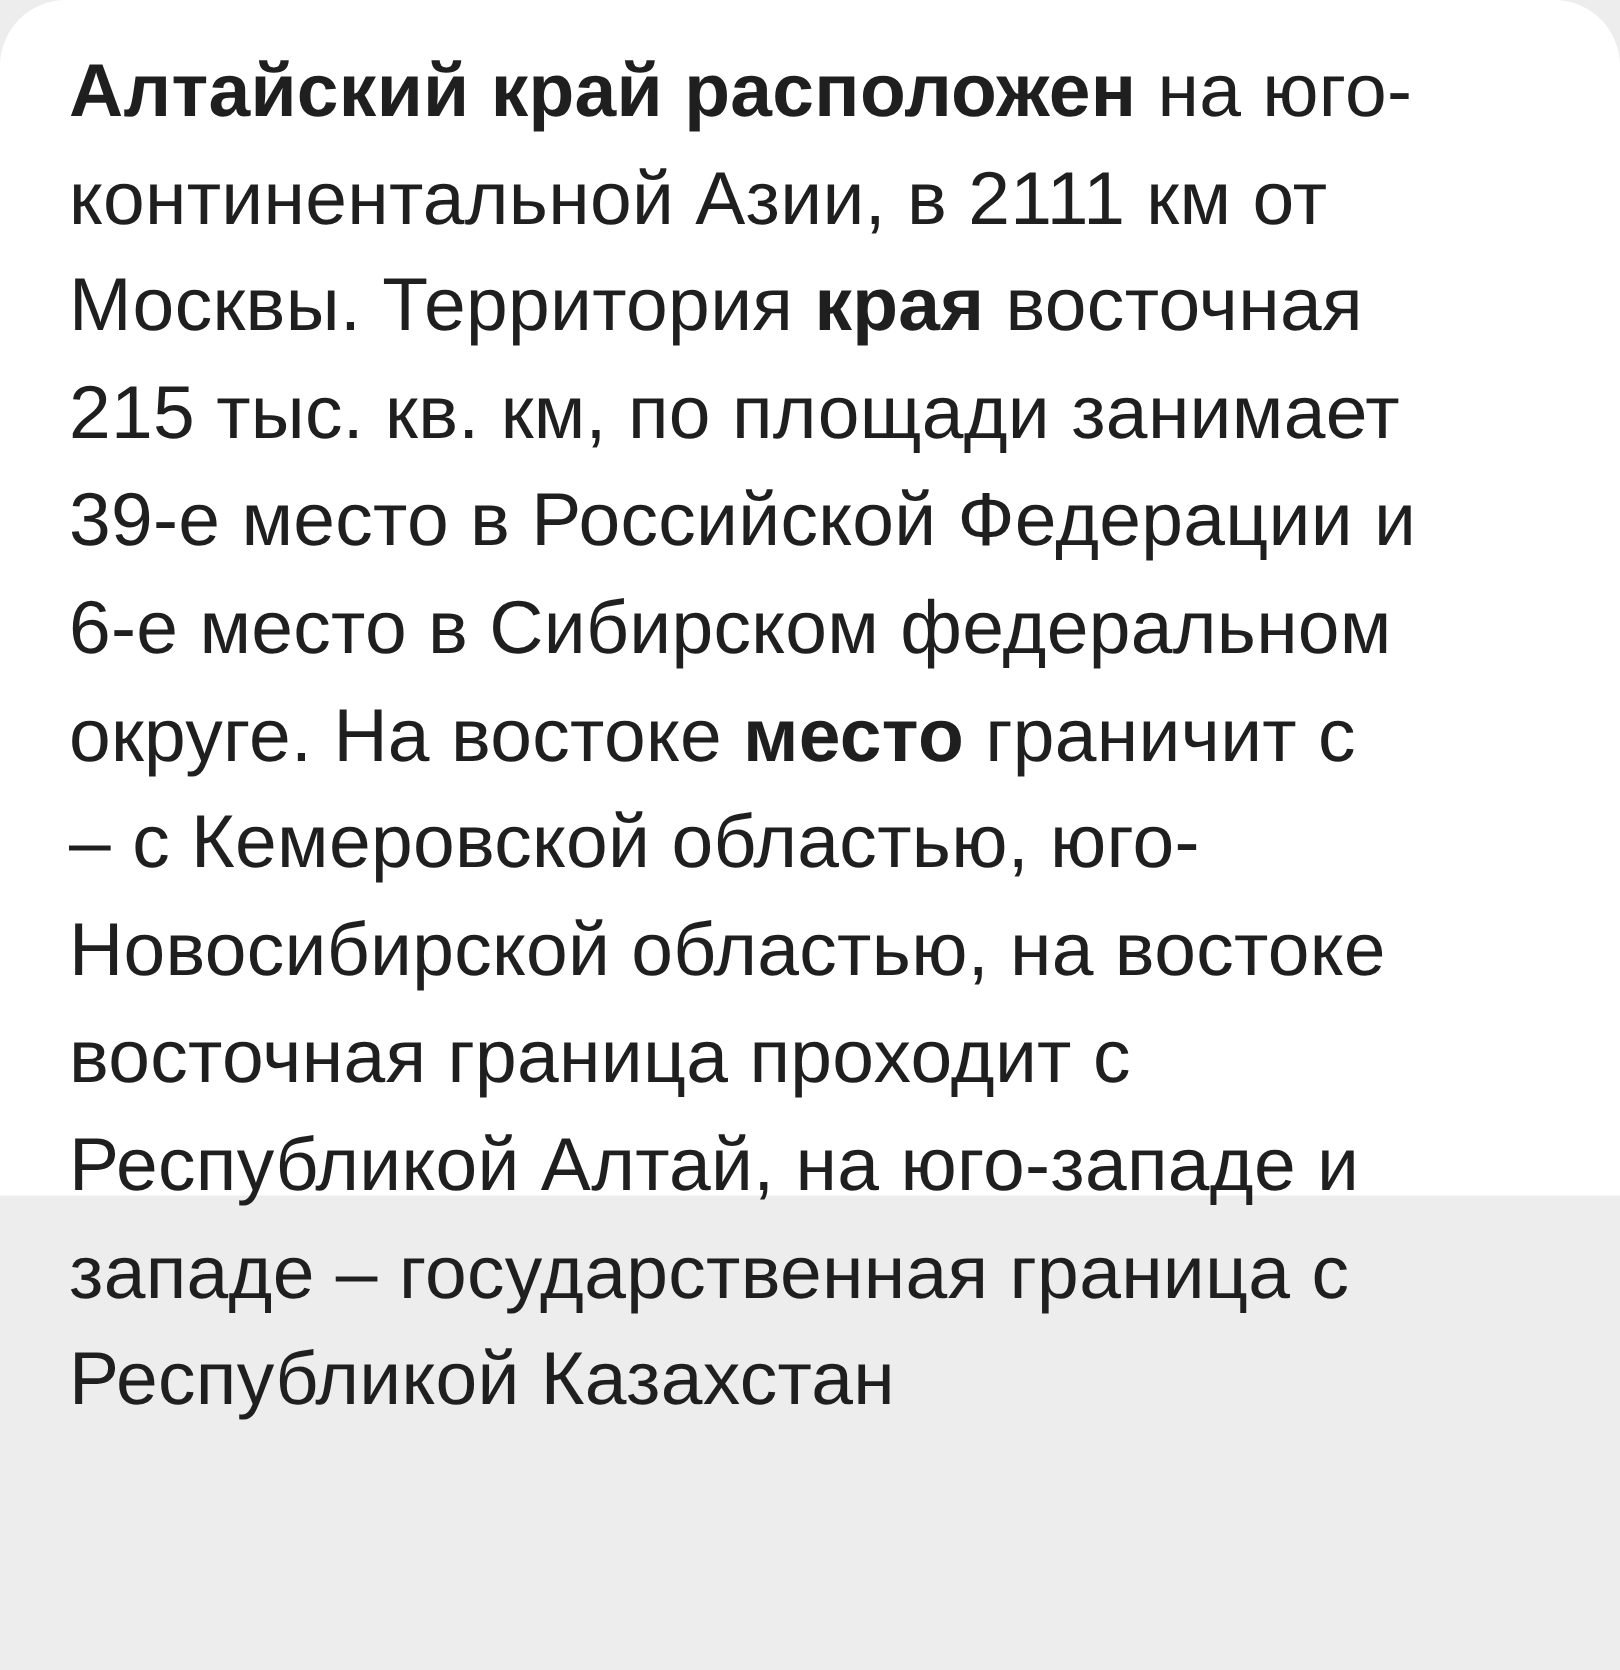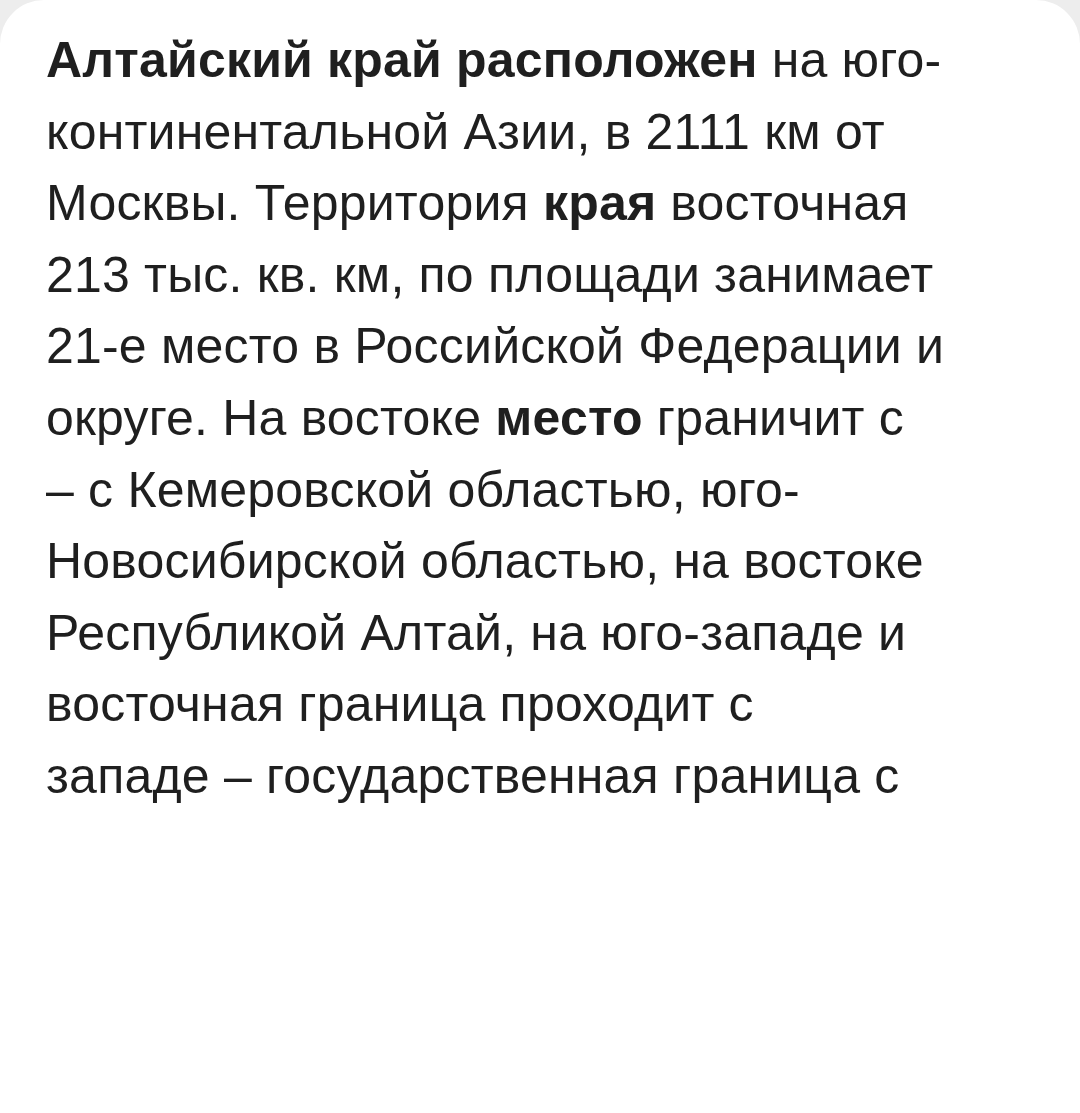--- a/index.html
+++ b/index.html
@@ -8,21 +8,21 @@
   }
   body {
     width: 1080px;
     height: 1113px;
     background: #ededed;
     overflow: hidden;
     font-family: "Liberation Sans", "DejaVu Sans", sans-serif;
   }
   .card {
     width: 1080px;
-    height: 1113px;
+    height: 797px;
     background: #ffffff;
     border-radius: 44px 44px 0 0;
     box-sizing: border-box;
   }
   .article-text {
     padding: 25px 40px 0 46px;
     font-size: 50px;
     line-height: 71.6px;
     letter-spacing: 0.2px;
     color: #1f1f1f;
@@ -37,22 +37,24 @@
   }
 </style>
 </head>
 <body style="background: rgb(237, 237, 237);">
 
 <div class="card" style="background: rgb(255, 255, 255);">
   <div class="article-text" id="article-text" style="color: rgb(31, 31, 31);">
       <div class="line"><span class="seg-bold">Алтайский край расположен</span><span class="seg-regular"> на юго-</span></div>
       <div class="line"><span class="seg-regular">континентальной Азии, в 2111 км от</span></div>
       <div class="line"><span class="seg-regular">Москвы. Территория </span><span class="seg-bold">края</span><span class="seg-regular"> восточная</span></div>
-      <div class="line"><span class="seg-regular">213 тыс. кв. км, по площади занимает</span></div>
-      <div class="line"><span class="seg-regular">21-е место в Российской Федерации и</span></div>
+      <div class="line"><span class="seg-regular">215 тыс. кв. км, по площади занимает</span></div>
+      <div class="line"><span class="seg-regular">39-е место в Российской Федерации и</span></div>
+      <div class="line"><span class="seg-regular">6-е место в Сибирском федеральном</span></div>
       <div class="line"><span class="seg-regular">округе. На востоке </span><span class="seg-bold">место</span><span class="seg-regular"> граничит с</span></div>
       <div class="line"><span class="seg-regular">– с Кемеровской областью, юго-</span></div>
       <div class="line"><span class="seg-regular">Новосибирской областью, на востоке</span></div>
+      <div class="line"><span class="seg-regular">восточная граница проходит с</span></div>
       <div class="line"><span class="seg-regular">Республикой Алтай, на юго-западе и</span></div>
-      <div class="line"><span class="seg-regular">восточная граница проходит с</span></div>
       <div class="line"><span class="seg-regular">западе – государственная граница с</span></div>
+      <div class="line"><span class="seg-regular">Республикой Казахстан</span></div>
     </div>
 </div>
 
 </body></html>

